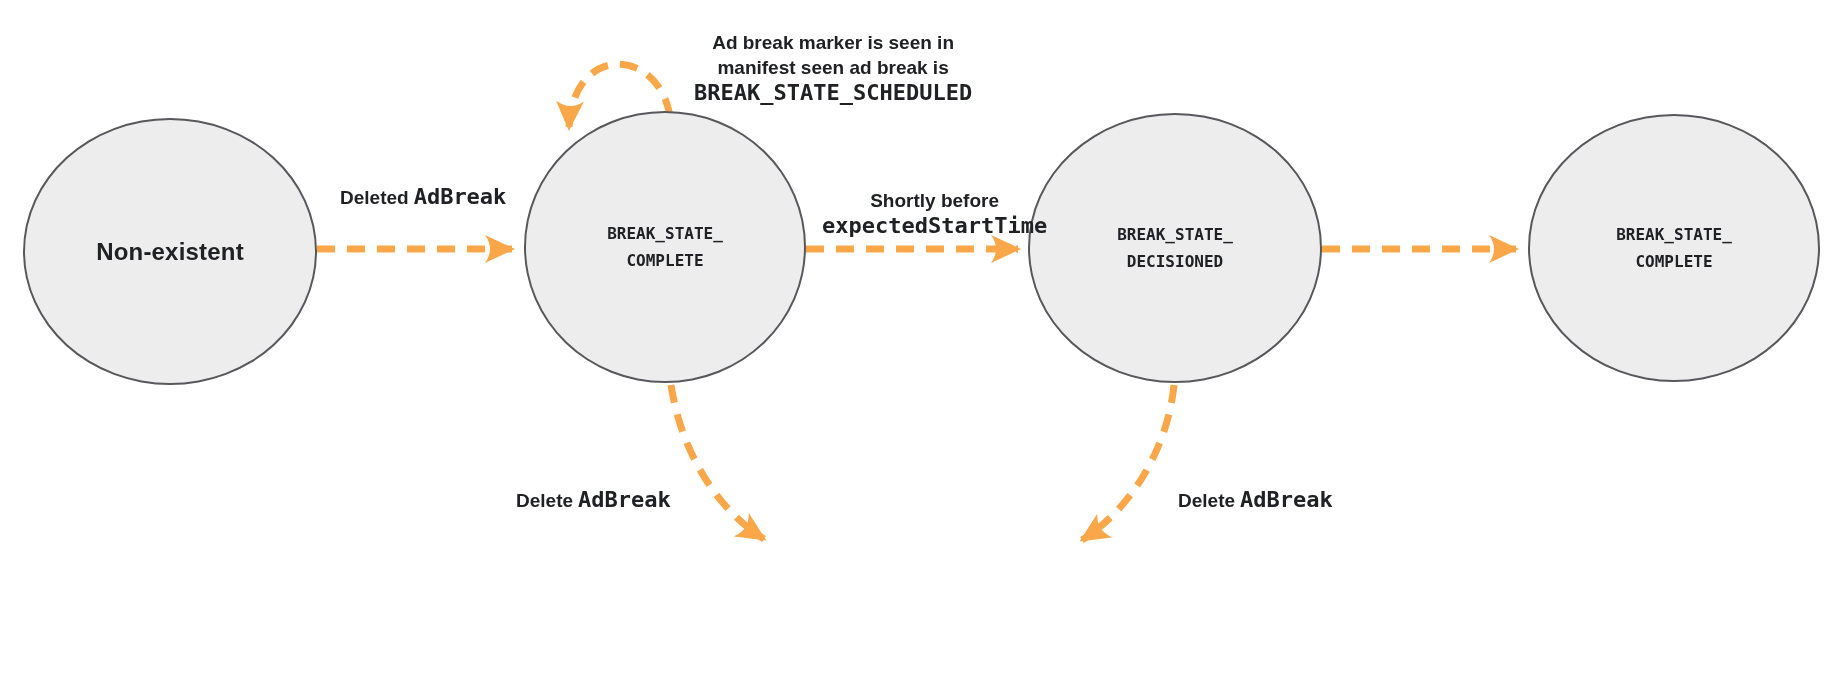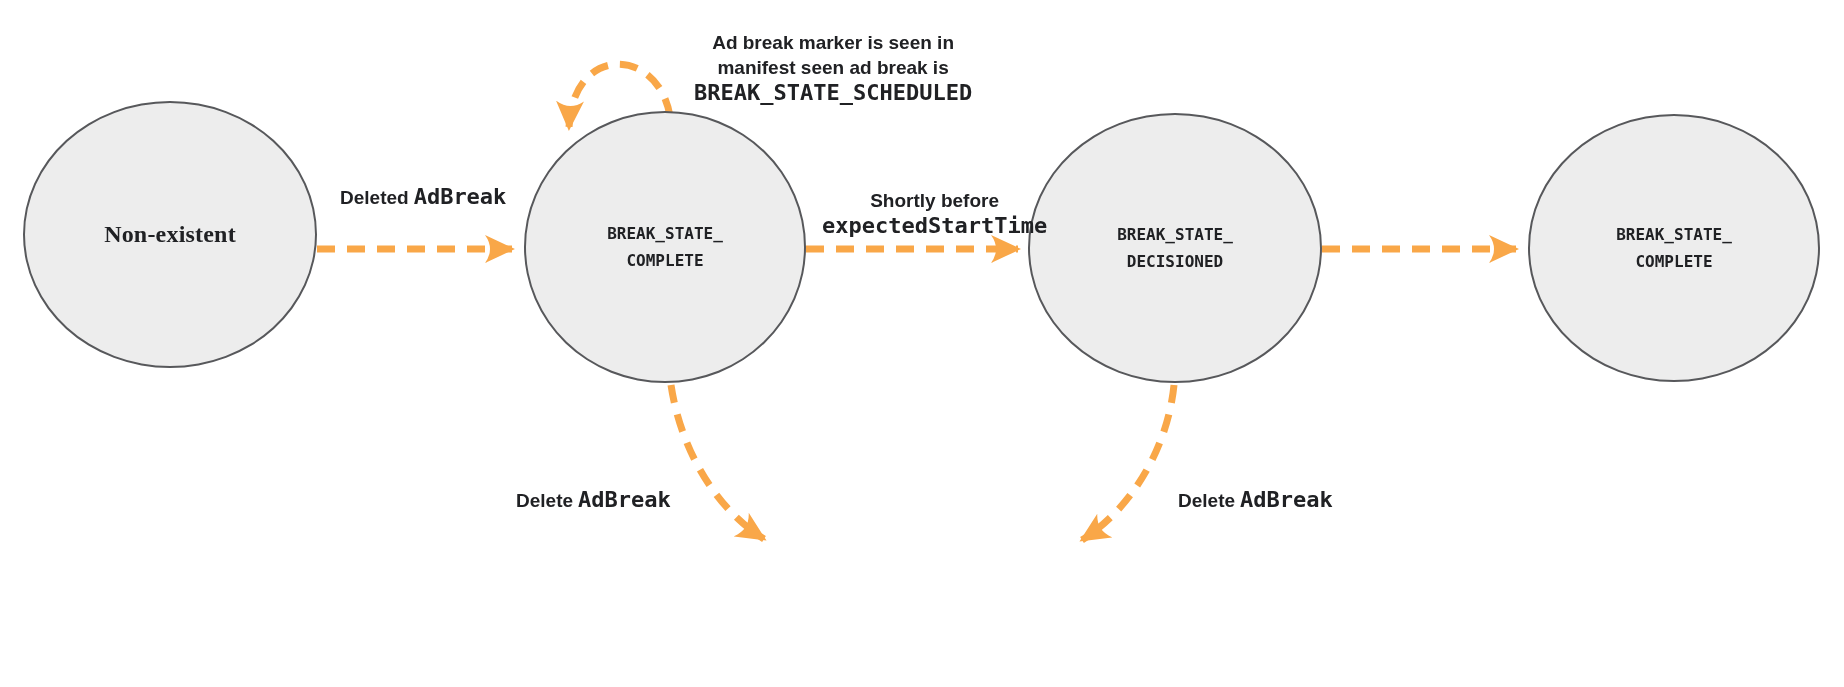--- a/index.html
+++ b/index.html
@@ -68,21 +68,21 @@
       </marker>
     </defs>
     <path class="edge" marker-end="url(#ah)" d="M317,249 L512,249"></path>
     <path class="edge" marker-end="url(#ah)" d="M670,116 C658,46 572,44 569,128"></path>
     <path class="edge" marker-end="url(#ah)" d="M806,249 L1018,249"></path>
     <path class="edge" marker-end="url(#ah)" d="M1322,249 L1516,249"></path>
     <path class="edge" marker-end="url(#ah)" d="M671,385 C680,445 712,506 764,539"></path>
     <path class="edge" marker-end="url(#ah)" d="M1174,385 C1168,445 1134,507 1082,540"></path>
   </svg>
 
-  <div class="node" style="left:23px;top:101px;width:294px;height:267px;font-family:Liberation Serif, serif;">
+  <div class="node" style="left:23px;top:118px;width:294px;height:267px;">
     <span class="state-plain line">Non-existent</span>
   </div>
 
   <div class="node" style="left:524px;top:111px;width:282px;height:272px;">
     <span class="state-code">
       <span class="line">BREAK_STATE_</span>
       <span class="line">COMPLETE</span>
     </span>
   </div>
 

